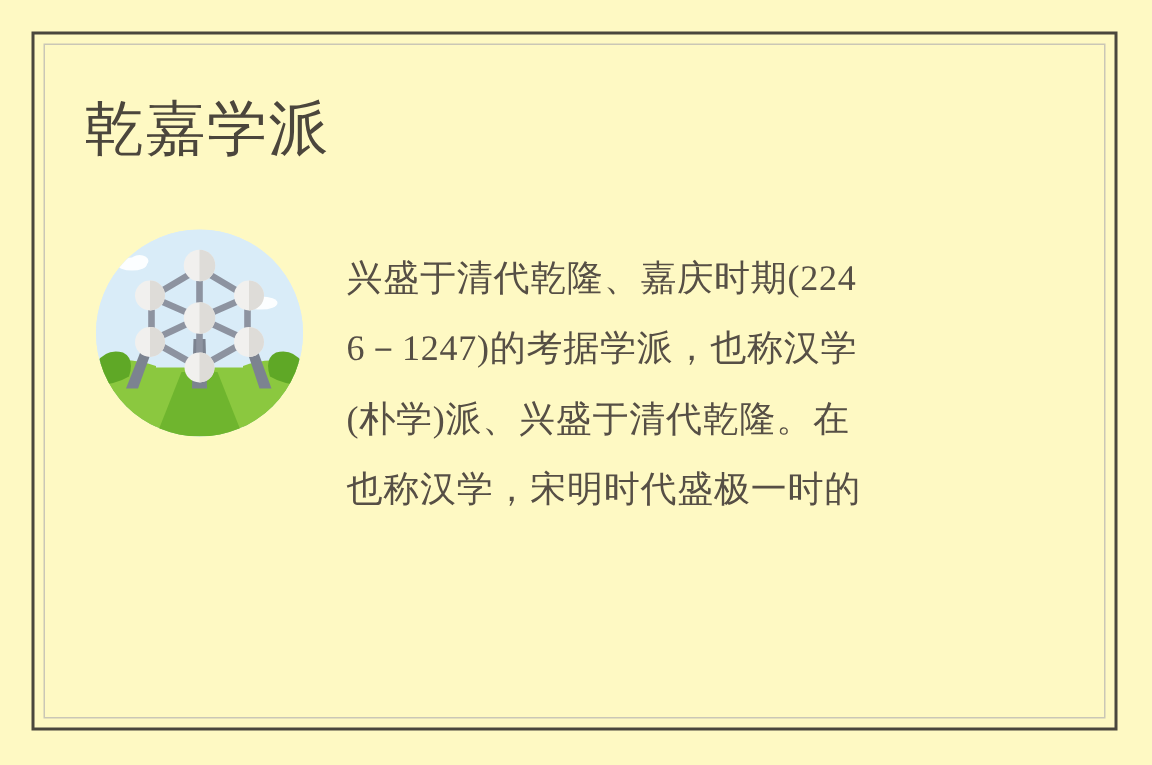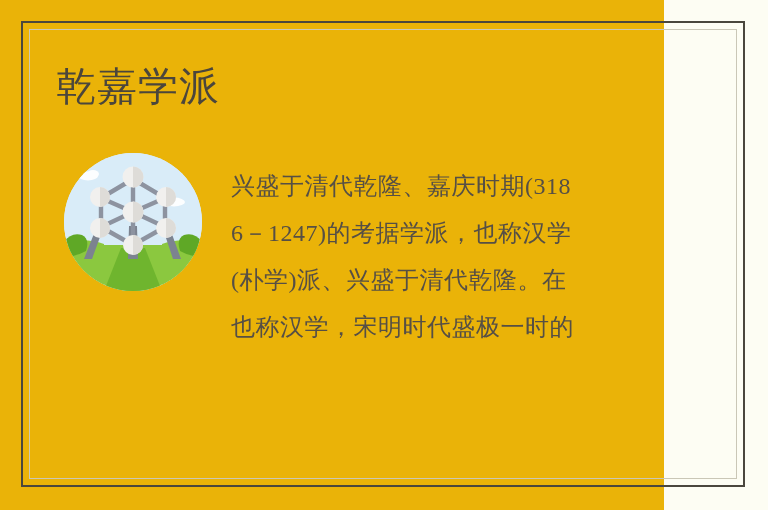--- a/index.html
+++ b/index.html
@@ -10,23 +10,23 @@
     width: 768px;
     height: 510px;
     background: #fdfdf3;
     font-family: "Liberation Sans", sans-serif;
     overflow: hidden;
   }
 
   #card {
     position: absolute;
     left: 0; top: 0;
-    width: 664px;
+    width: 768px;
     height: 510px;
-    background: #eab308;
+    background: #fef9c3;
   }
 
   
   #frame-outer {
     position: absolute;
     left: 21px;
     top: 21px;
     width: 724px;
     height: 466px;
     border: 2px solid #4a473d;
@@ -154,19 +154,19 @@
         <path d="M36 65 A10 10 0 0 1 36 85 Z" fill="#dedcd8"></path>
         <circle cx="102" cy="75" r="10" fill="#f1f0ee"></circle>
         <path d="M102 65 A10 10 0 0 1 102 85 Z" fill="#dedcd8"></path>
         <circle cx="69" cy="92" r="10" fill="#f1f0ee"></circle>
         <path d="M69 82 A10 10 0 0 1 69 102 Z" fill="#dedcd8"></path>
       </g>
     </svg>
   </div>
 
   <div id="body-text">
-    <span class="ln">兴盛于清代乾隆、嘉庆时期(318</span>
+    <span class="ln">兴盛于清代乾隆、嘉庆时期(224</span>
     <span class="ln">6－1247)的考据学派，也称汉学</span>
     <span class="ln">(朴学)派、兴盛于清代乾隆。在</span>
     <span class="ln">也称汉学，宋明时代盛极一时的</span>
   </div>
 
 </div>
 
 </body></html>

